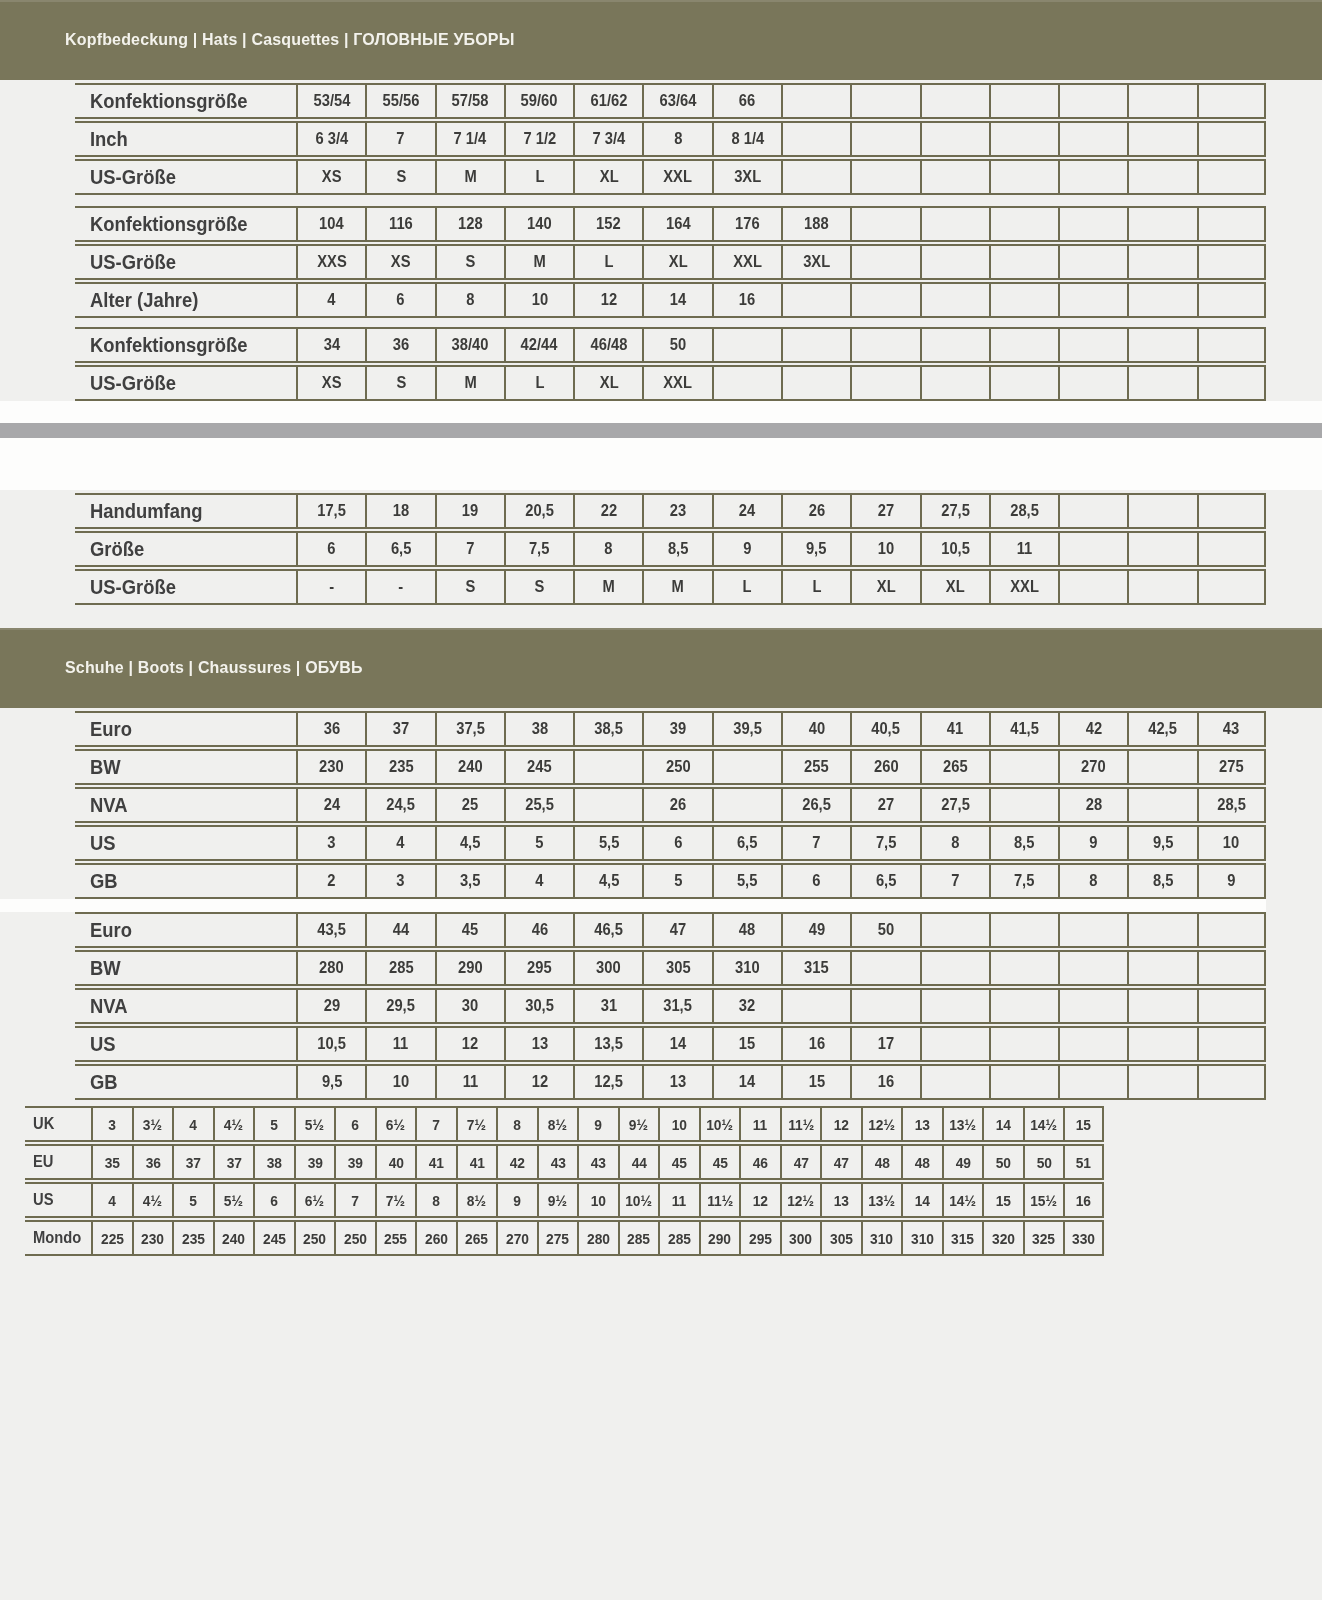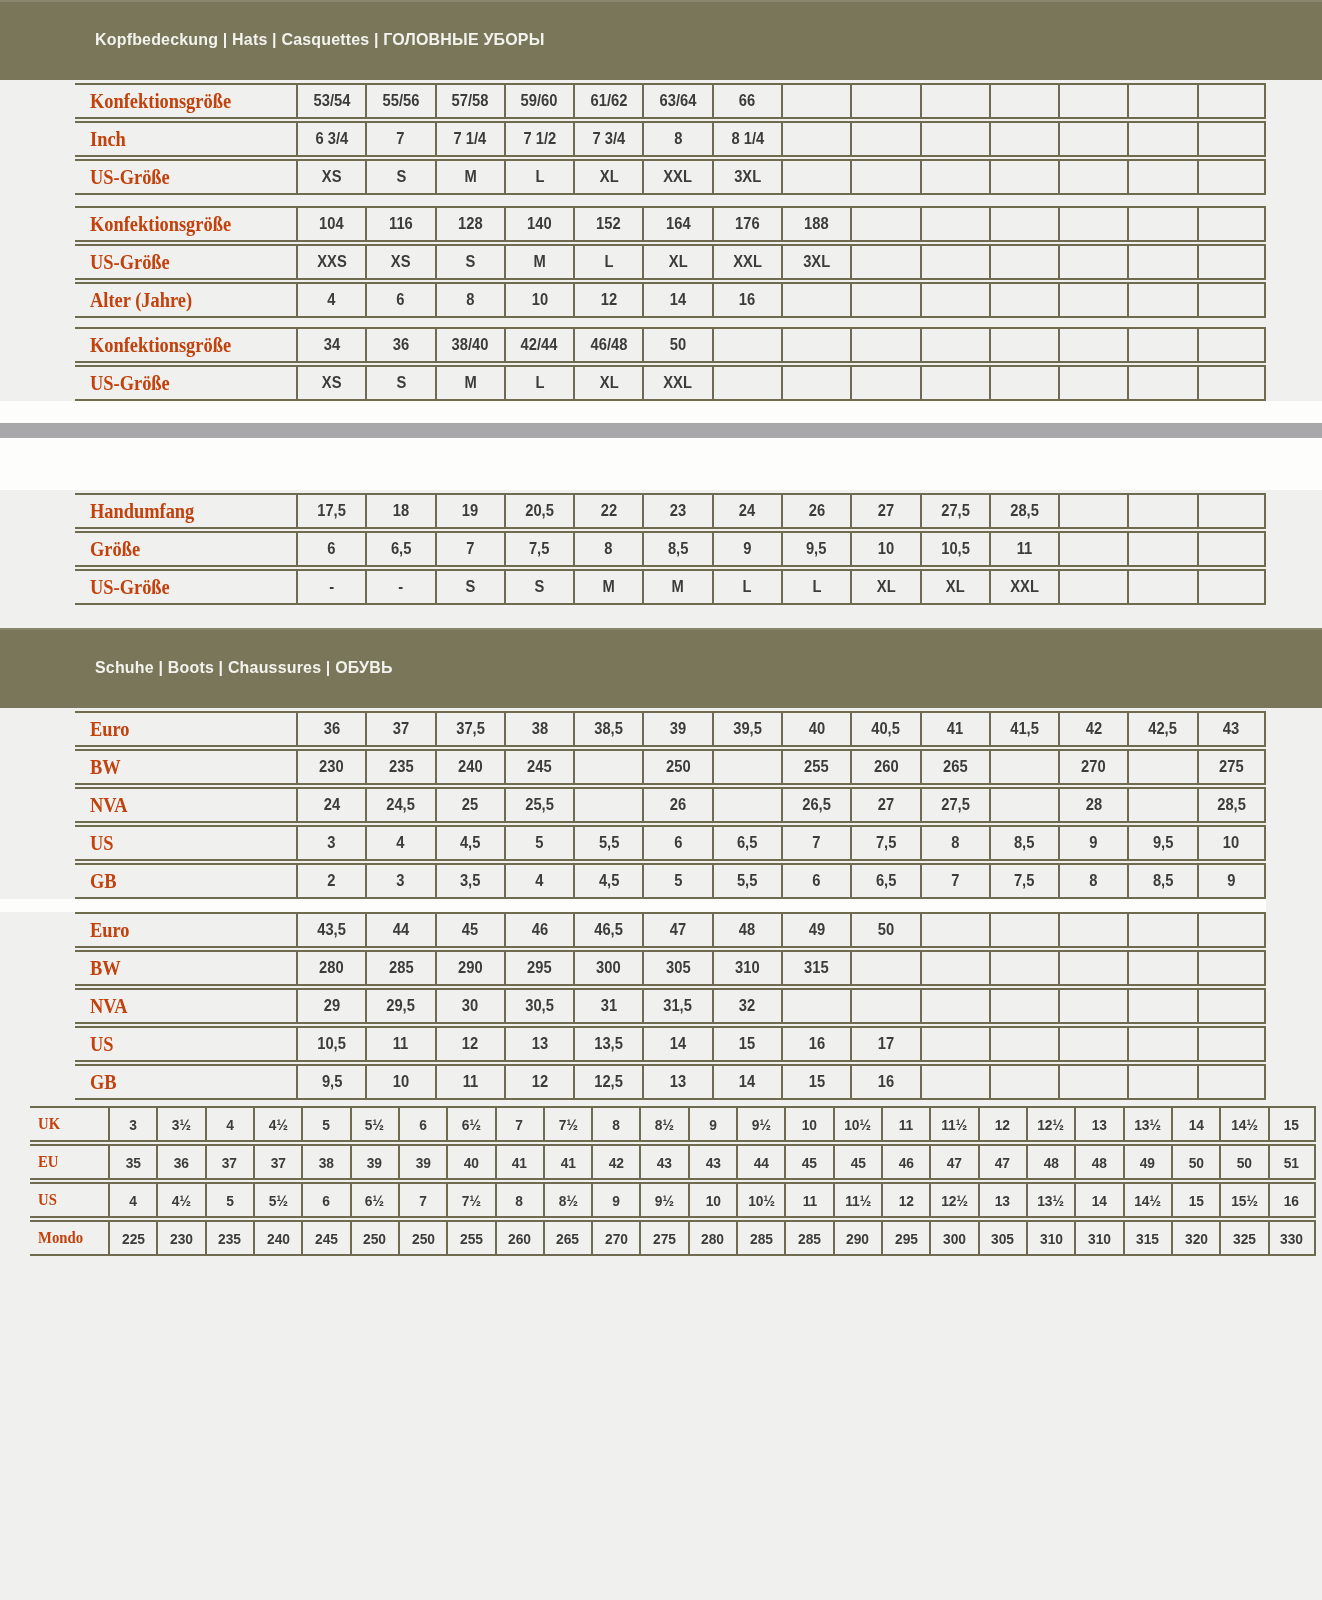--- a/index.html
+++ b/index.html
@@ -1,42 +1,42 @@
 <!DOCTYPE html>
 <html><head>
 <meta charset="utf-8">
 <style>
   html,body{margin:0;padding:0;}
   body{width:1322px;font-family:"Liberation Sans",sans-serif;background:#f0f0ee;}
   #page{position:relative;width:1322px;height:1600px;background:#f0f0ee;overflow:hidden;}
 
   .band{height:80px;background:#79765a;display:flex;align-items:center;
-        padding-left:95px;box-sizing:border-box;color:#f3f2ec;font-weight:bold;
+        padding-left:65px;box-sizing:border-box;color:#f3f2ec;font-weight:bold;
         font-size:17px;letter-spacing:.2px;box-shadow:inset 0 2px 0 rgba(255,255,255,.12);}
   .band .t{display:inline-block;transform:scaleX(.94);transform-origin:left center;white-space:nowrap;}
   .band.haix-band{padding-left:88px;}
   .brand{font-size:27px;letter-spacing:.5px;margin-right:6px;display:inline-block;transform:scaleX(.96);transform-origin:left center;}
 
   .tbl{width:1266px;margin-top:3px;}
   .tbl .row{display:flex;height:36px;margin-bottom:2px;}
   .tbl .row:last-child{margin-bottom:0;}
   .gutter{width:75px;background:#f0f0ee;}
   .lbl{width:221px;background:#f0f0ee;box-sizing:border-box;
        border-top:2px solid #6e6b50;border-bottom:2px solid #6e6b50;
        display:flex;align-items:center;padding-left:15px;
-       font-weight:bold;font-size:20px;color:#c2410c;font-family:Liberation Serif, serif;}
+       font-weight:bold;font-size:20px;color:#404040;}
   .cell{width:69.285px;box-sizing:border-box;background:#f0f0ee;
         border:2px solid #6e6b50;border-right:none;
         display:flex;align-items:center;justify-content:center;
         font-weight:bold;font-size:16px;color:#3c3c3a;}
   .cell:last-child{border-right:2px solid #6e6b50;}
   .lbl .t,.cell .t{display:inline-block;transform:scaleX(.92);white-space:nowrap;}
   .lbl .t{transform-origin:left center;}
 
-  .tbl.haix{width:1316px;border-radius:20px;}
+  .tbl.haix{width:1104px;border-radius:20px;}
   .tbl.haix .gutter{width:30px;}
   .tbl.haix .lbl{width:78px;padding-left:8px;font-size:16px;}
   .tbl.haix .cell{width:48.32px;font-size:15px;}
 
   .gap-s{height:8px;}  .gap-b2{height:6px;}
   .white-zone{background:#fdfdfc;}
   .divider{height:15px;background:#a8a8aa;width:1322px;}
   .wz-top{height:22px;} .wz-bottom{height:52px;}
   .gap-shoes{height:23px;}
   .white-split{height:13px;background:#fdfdfc;width:1266px;} .pad3{height:3px;}

